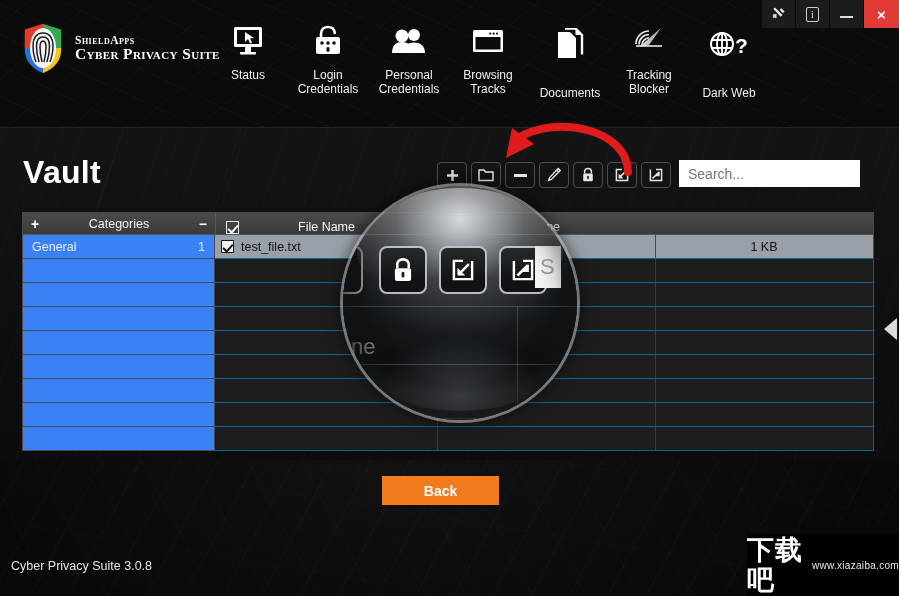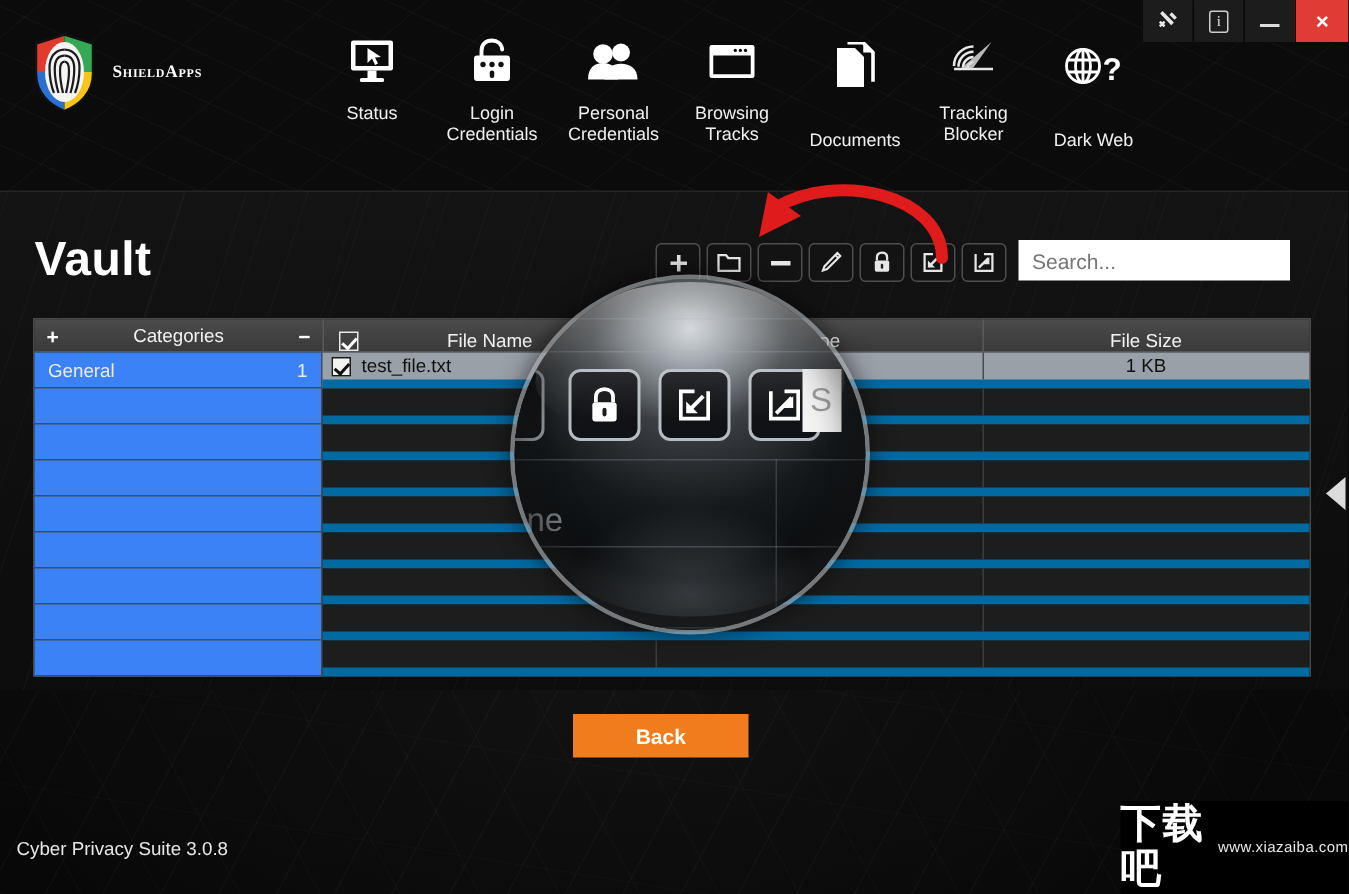--- a/index.html
+++ b/index.html
@@ -166,21 +166,21 @@
     height: 24px; display: flex; align-items: center; justify-content: space-between;
     padding: 0 9px 0 9px;
     color: #ececec; font-size: 12.5px;
     border-bottom: 1px solid #4a4a4a;
     cursor: pointer;
   }
   .cat-row.empty { color: transparent; cursor: default; }
   .files-col { flex: 1; }
   .file-row {
     height: 24px; display: flex;
-    border-bottom: 6px solid #0369a1;
+    border-bottom: 1px solid #0369a1;
     color: #111; font-size: 12.5px;
   }
   .file-row.sel { background: #9aa0a8; }
   .file-row.empty { background: #1d1d1d; }
   .fc { display: flex; align-items: center; justify-content: center; }
   .fc.name { width: 222px; justify-content: flex-start; padding-left: 6px; gap: 7px; }
   .fc.type { width: 218px; }
   .fc.size { width: 217px; }
   .fc + .fc { border-left: 1px solid #4a4a4a; }
   .file-row.empty .fc + .fc { border-left: 1px solid #3c3c3c; }
@@ -355,20 +355,21 @@
             <path d="M21 11 C28 11 31 17 31 23 C31 30 30 35 28 40"></path>
             <path d="M21 15 C26 15 27.5 19 27.5 24 C27.5 31 26.5 35 25 40"></path>
             <path d="M21 19 C23.5 19 24 21.5 24 25 C24 31 23.2 35 22 40"></path>
           </g>
         </g>
         <path d="M21 1 L40 7 V27 C40 40 31 48 21 52 C11 48 2 40 2 27 V7 Z" fill="none" stroke="#111" stroke-width="1.6"></path>
       </svg>
     </div>
     <div class="brand-text">
       <div class="brand-1">ShieldApps</div>
+      <div class="brand-2">Cyber Privacy Suite</div>
     </div>
   </div>
 
   <div class="nav">
 
     <div class="nav-item" style="left:-10px;">
       <div class="nav-ico">
         <svg width="36" height="32" viewBox="0 0 36 32">
           <rect x="4" y="2" width="28" height="20" rx="1.5" fill="#fff"></rect>
           <rect x="7" y="5" width="22" height="14" fill="#0b0b0b"></rect>
@@ -531,23 +532,20 @@
         <span class="plus">+</span>
         <span>Categories</span>
         <span class="minus-s">−</span>
       </div>
       <div class="gh name">
         <span class="chkbox" style="position:absolute;left:10px;"></span>
         <span>File Name</span>
       </div>
       <div class="gh type">
         <span>Type</span>
-      </div>
-      <div class="gh size">
-        <span>File Size</span>
       </div>
     </div>
 
     <div class="grid-body">
       <div class="cat-col">
         <div class="cat-row">
           <span>General</span>
           <span>1</span>
         </div>
         <div class="cat-row empty"></div>

